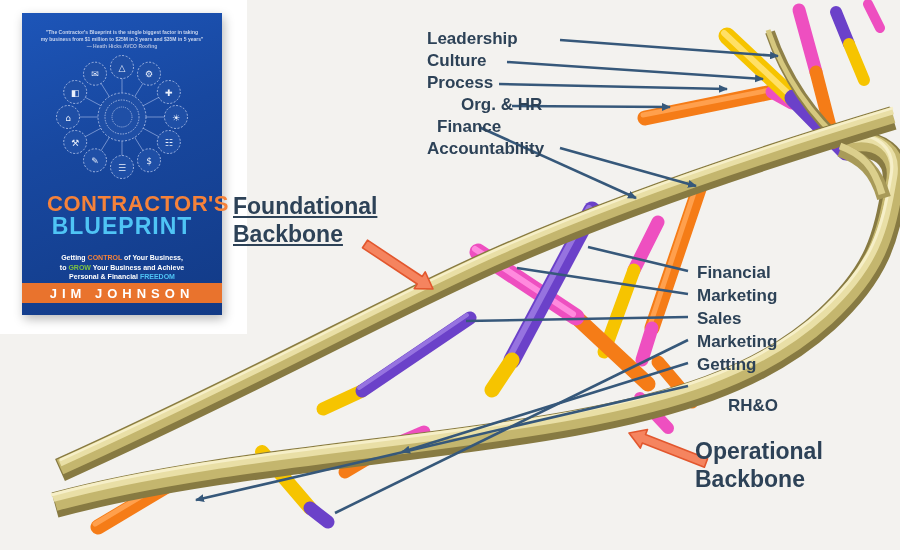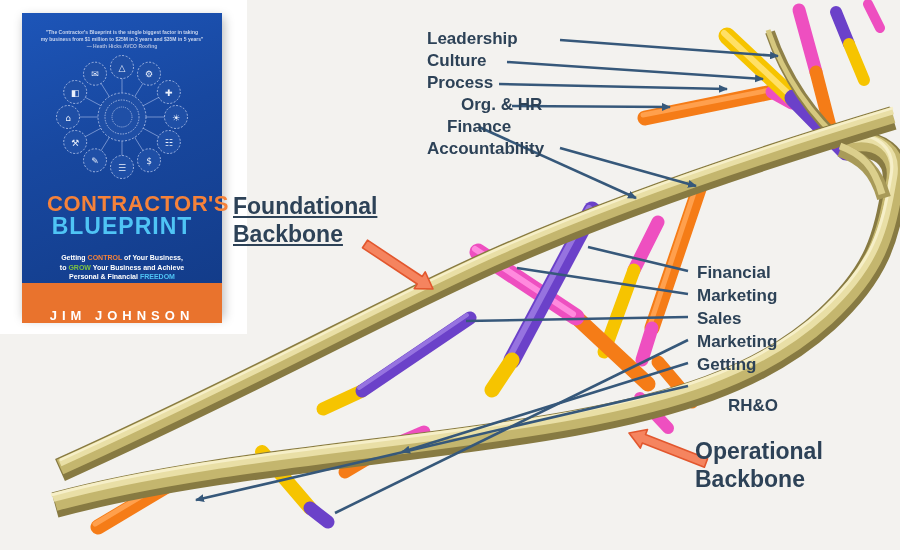--- a/index.html
+++ b/index.html
@@ -31,22 +31,22 @@
     color:#4fc4f5;font-size:23px;font-weight:bold;letter-spacing:1px;
   }
   .book-subtitle{
     left:8px;top:240px;width:184px;text-align:center;
     color:#ffffff;font-size:7px;line-height:9.5px;font-weight:bold;
   }
   .book-subtitle .c-orange{color:#f5823a;}
   .book-subtitle .c-green{color:#7dc242;}
   .book-subtitle .c-cyan{color:#4fc4f5;}
   .book-author-band{
-    left:0;top:270px;width:200px;height:40px;background:#e9732d;
-    display:flex;align-items:flex-end;justify-content:center;
+    left:0;top:270px;width:200px;height:20px;background:#e9732d;
+    display:flex;align-items:center;justify-content:center;
   }
   .book-author{
     color:#ffffff;font-size:13px;font-weight:bold;letter-spacing:5px;
   }
   
   .lbl{
     color:#2d4257;font-weight:bold;font-size:17px;white-space:nowrap;
   }
   .backbone-title{
     color:#2d4257;font-weight:bold;font-size:23px;line-height:28px;white-space:nowrap;
@@ -218,21 +218,21 @@
     <div class="abs book-author-band">
       <span class="book-author">JIM JOHNSON</span>
     </div>
   </div>
 </div>
 
 <div class="abs lbl" style="left:427px;top:29px;">Leadership</div>
 <div class="abs lbl" style="left:427px;top:51px;">Culture</div>
 <div class="abs lbl" style="left:427px;top:73px;">Process</div>
 <div class="abs lbl" style="left:427px;top:95px;margin-left:34px;">Org. &amp; HR</div>
-<div class="abs lbl" style="left:447px;top:117px;">Finance</div>
+<div class="abs lbl" style="left:437px;top:117px;">Finance</div>
 <div class="abs lbl" style="left:427px;top:139px;">Accountability</div>
 
 <div class="abs lbl" style="left:697px;top:263px;">Financial</div>
 <div class="abs lbl" style="left:697px;top:286px;">Marketing</div>
 <div class="abs lbl" style="left:697px;top:309px;">Sales</div>
 <div class="abs lbl" style="left:697px;top:332px;">Marketing</div>
 <div class="abs lbl" style="left:697px;top:355px;">Getting</div>
 <div class="abs lbl" style="left:697px;top:396px;margin-left:31px;">RH&amp;O</div>
 
 <div class="abs backbone-title" style="left:233px;top:192px;text-decoration:underline;">

